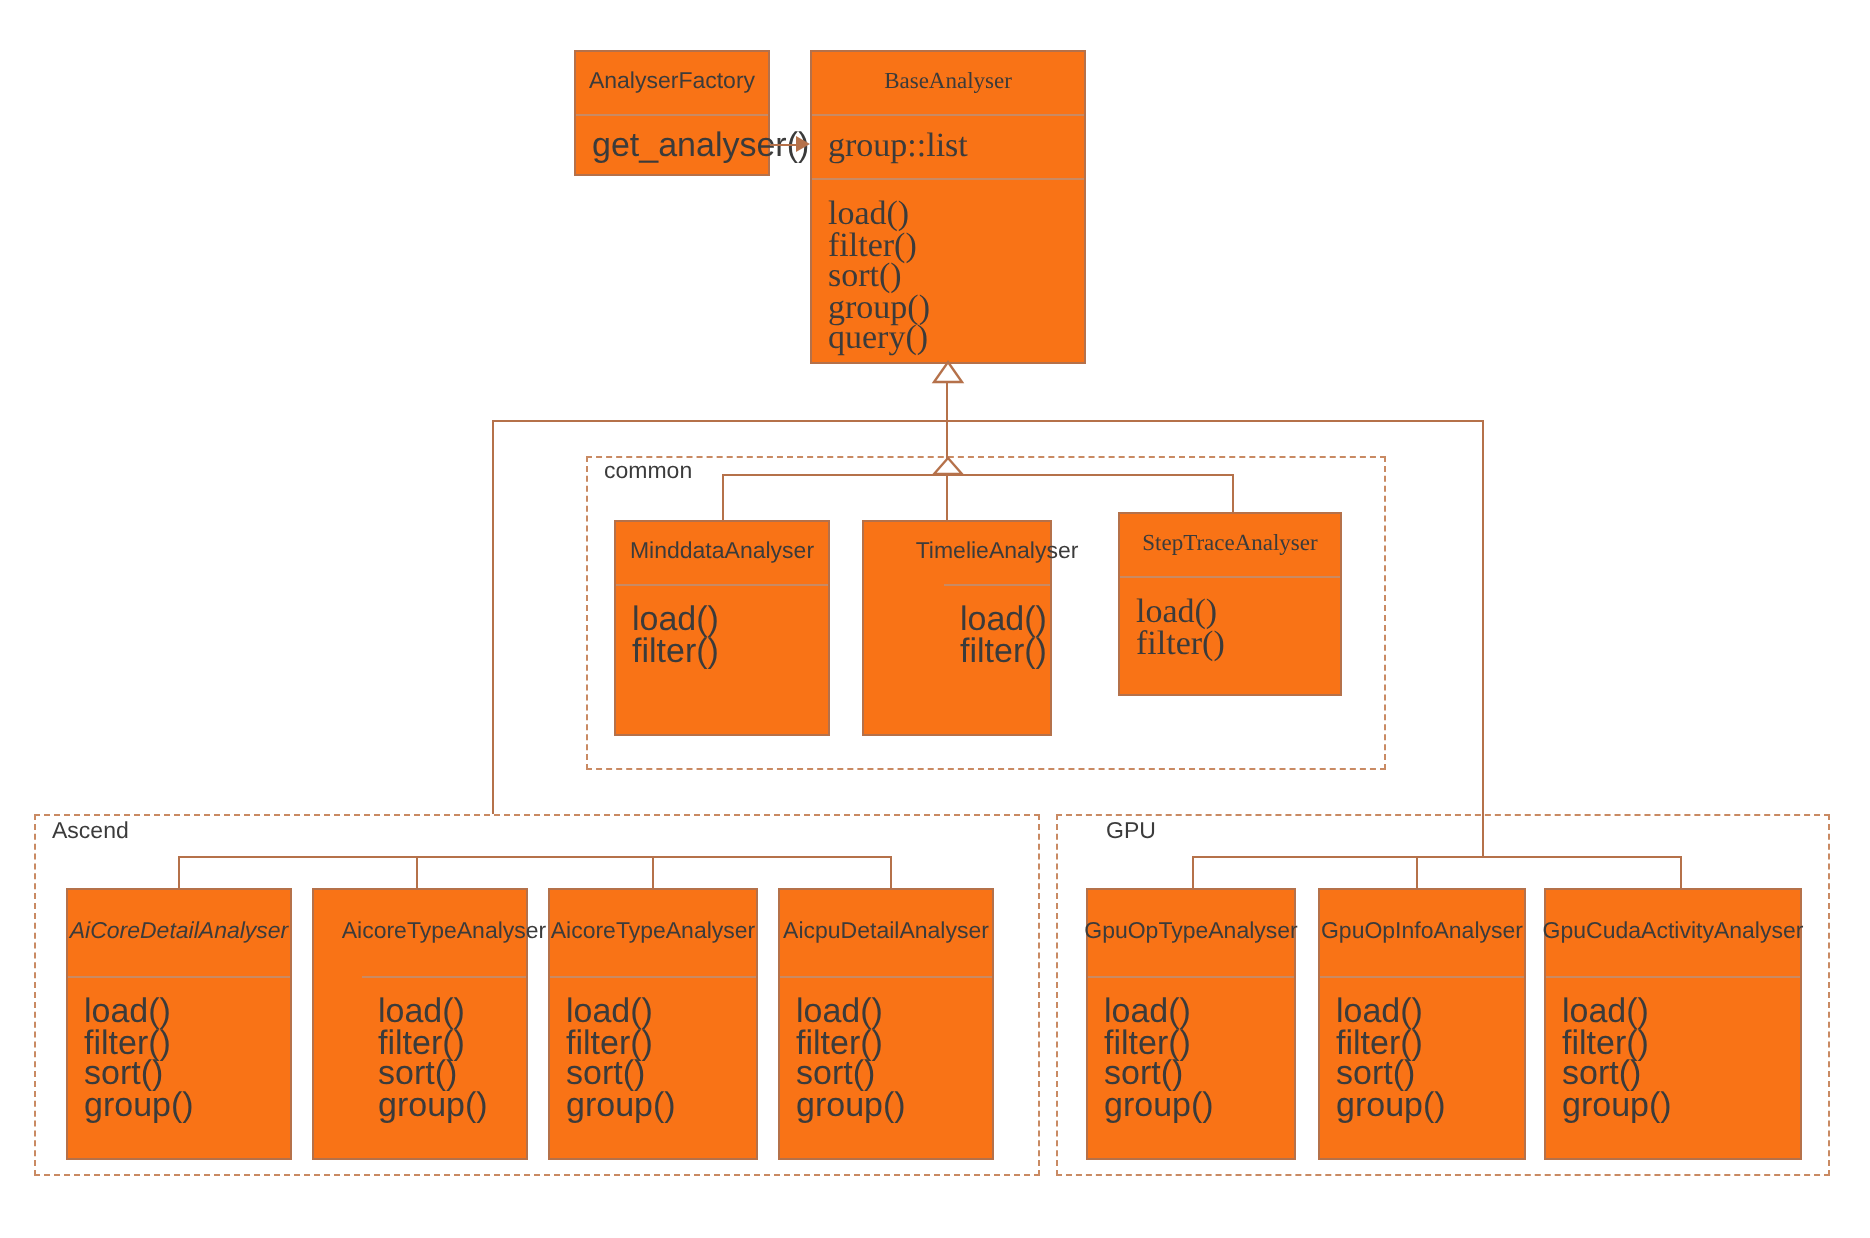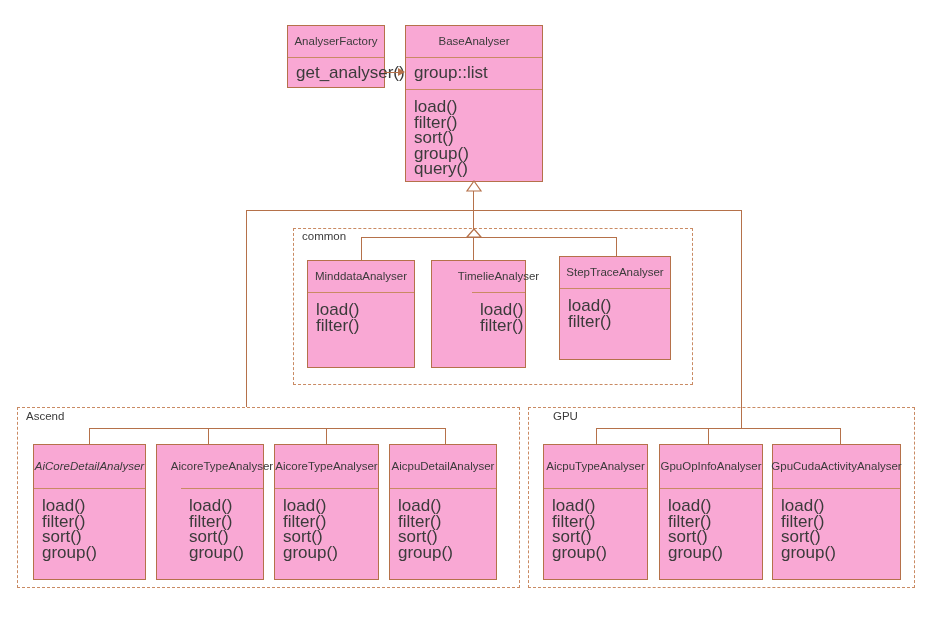--- a/index.html
+++ b/index.html
@@ -16,21 +16,21 @@
     width: 935px;
     height: 619px;
     background: #ffffff;
     overflow: hidden;
   }
 
   
   .uml-class {
     position: absolute;
     box-sizing: border-box;
-    background: #f9a8d4;
+    background: #f97316;
     border: 1.3px solid #b5714a;
   }
   .uml-name {
     box-sizing: border-box;
     width: 100%;
     text-align: center;
     color: #3b3b3b;
     font-size: 11.5px;
     line-height: 1.2;
     display: flex;
@@ -104,21 +104,21 @@
 <div id="canvas">
 
   <div class="uml-class" style="left:287px; top:25px; width:98px; height:63px;">
     <div class="uml-name" style="height:31px;">AnalyserFactory</div>
     <div class="uml-divider"></div>
     <div class="uml-compartment" style="padding-top:7px;">
       <div class="uml-member">get_analyser()</div>
     </div>
   </div>
 
-  <div class="uml-class" style="left:405px; top:25px; width:138px; height:157px;">
+  <div class="uml-class" style="left:405px; top:25px; width:138px; height:157px;font-family:Liberation Serif, serif;">
     <div class="uml-name" style="height:31px;">BaseAnalyser</div>
     <div class="uml-divider"></div>
     <div class="uml-compartment attrs" style="height:31px; padding-top:7px;">
       <div class="uml-member">group::list</div>
     </div>
     <div class="uml-divider"></div>
     <div class="uml-compartment">
       <div class="uml-member">load()</div>
       <div class="uml-member">filter()</div>
       <div class="uml-member">sort()</div>
@@ -166,21 +166,21 @@
 
   <div class="uml-class" style="left:431px; top:260px; width:95px; height:108px;padding-left:40px;">
     <div class="uml-name" style="height:31px;">TimelieAnalyser</div>
     <div class="uml-divider"></div>
     <div class="uml-compartment">
       <div class="uml-member">load()</div>
       <div class="uml-member">filter()</div>
     </div>
   </div>
 
-  <div class="uml-class" style="left:559px; top:256px; width:112px; height:104px;">
+  <div class="uml-class" style="left:559px; top:256px; width:112px; height:92px;font-family:Liberation Serif, serif;">
     <div class="uml-name" style="height:31px;">StepTraceAnalyser</div>
     <div class="uml-divider"></div>
     <div class="uml-compartment">
       <div class="uml-member">load()</div>
       <div class="uml-member">filter()</div>
     </div>
   </div>
 
   <div class="group-frame" style="left:17px; top:407px; width:503px; height:181px;"></div>
   <div class="group-label" style="left:23px; top:409px;">Ascend</div>
@@ -237,21 +237,21 @@
 
   <div class="group-frame" style="left:528px; top:407px; width:387px; height:181px;"></div>
   <div class="group-label" style="left:534px; top:409px;margin-left:16px;">GPU</div>
 
   <div class="hline" style="left:596px; top:428px; width:244px;"></div>
   <div class="vline" style="left:596px; top:428px; height:16px;"></div>
   <div class="vline" style="left:708px; top:428px; height:16px;"></div>
   <div class="vline" style="left:840px; top:428px; height:16px;"></div>
 
   <div class="uml-class" style="left:543px; top:444px; width:105px; height:136px;">
-    <div class="uml-name" style="height:43px;">AicpuTypeAnalyser</div>
+    <div class="uml-name" style="height:43px;">GpuOpTypeAnalyser</div>
     <div class="uml-divider"></div>
     <div class="uml-compartment">
       <div class="uml-member">load()</div>
       <div class="uml-member">filter()</div>
       <div class="uml-member">sort()</div>
       <div class="uml-member">group()</div>
     </div>
   </div>
 
   <div class="uml-class" style="left:659px; top:444px; width:104px; height:136px;">

